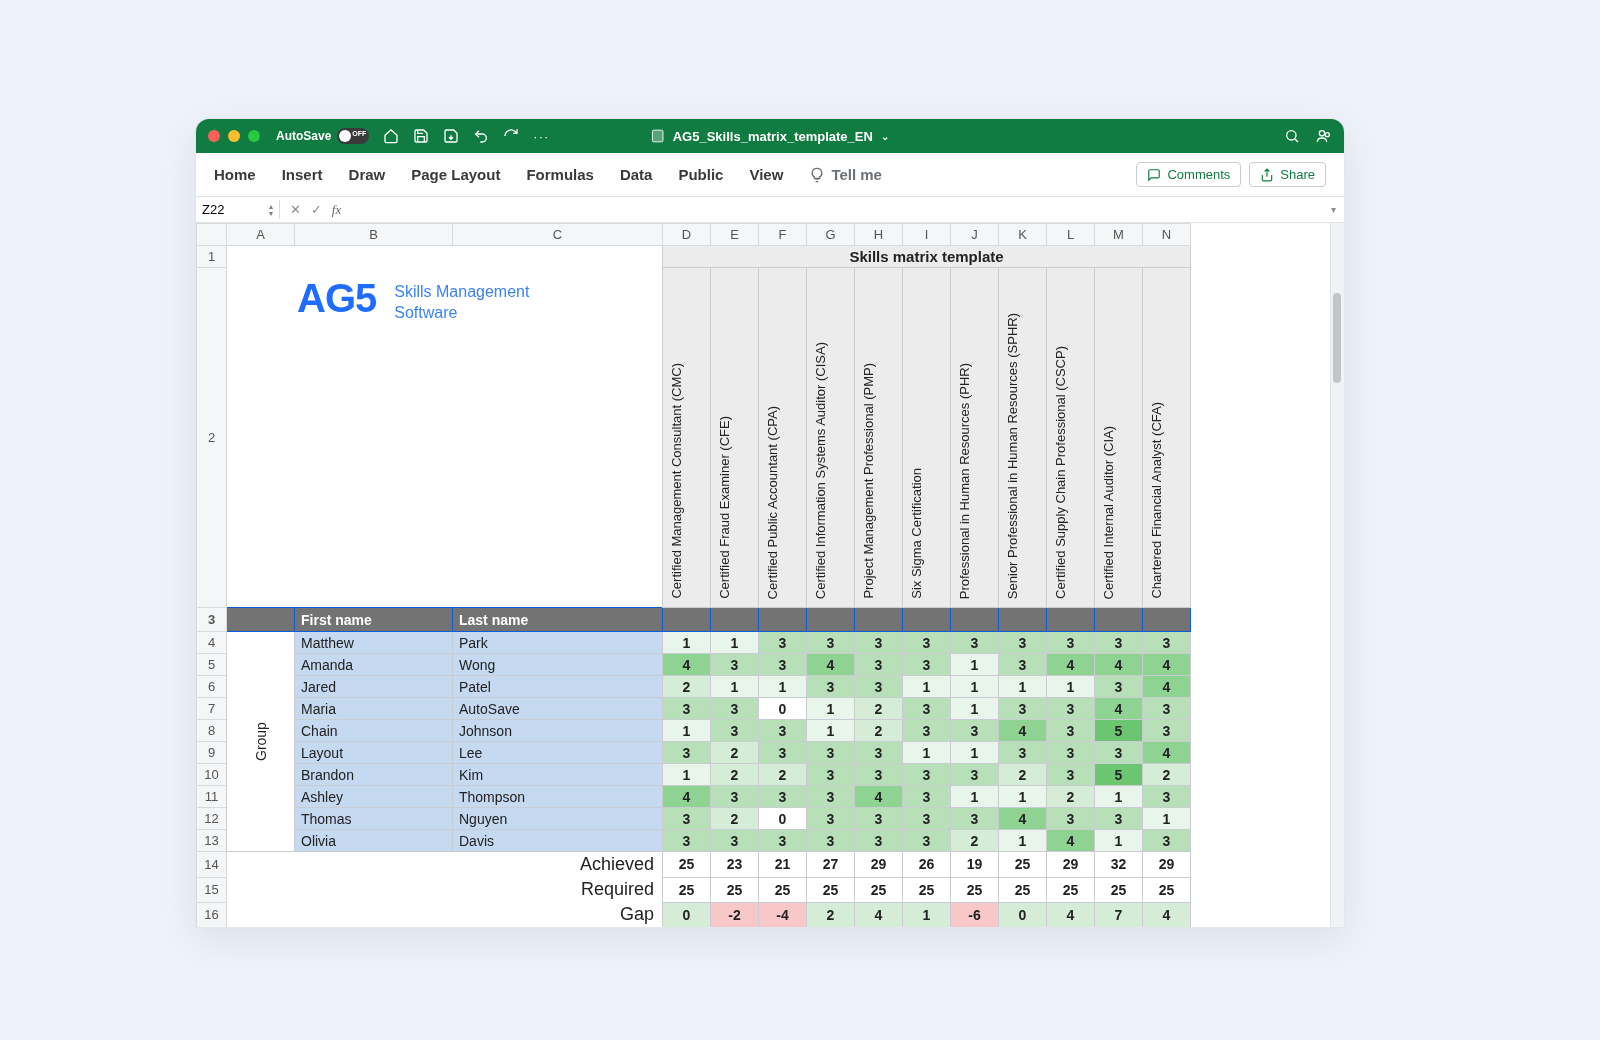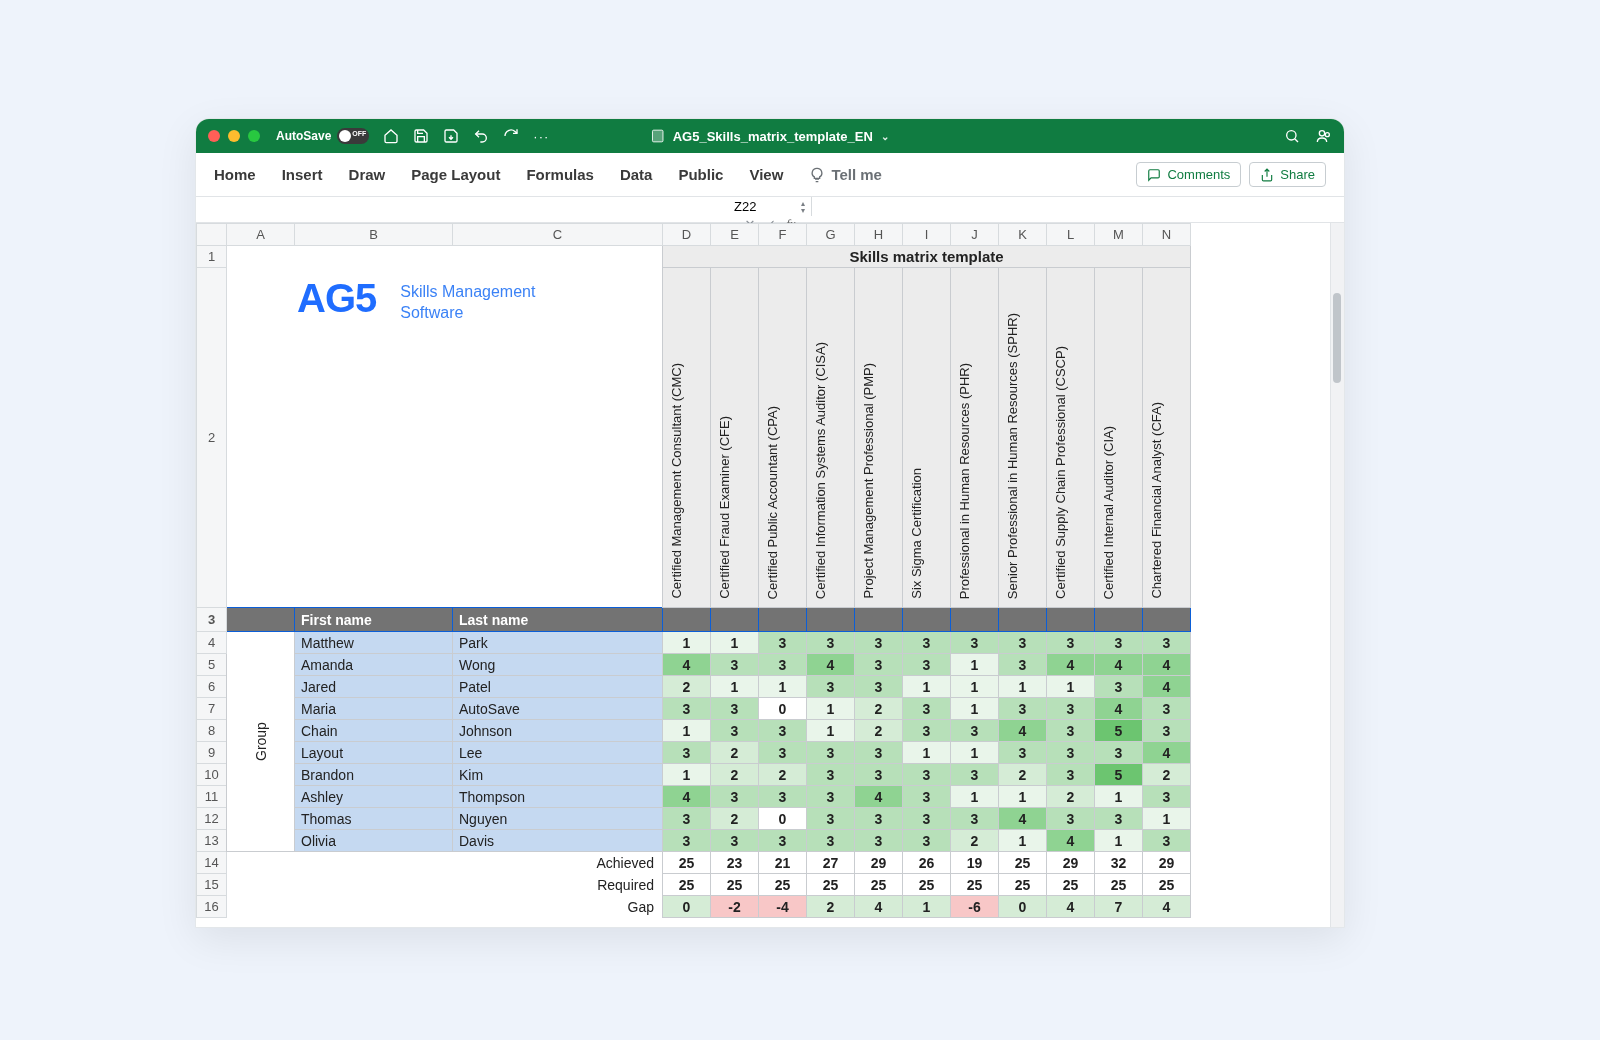--- a/index.html
+++ b/index.html
@@ -68,21 +68,21 @@
   .ribbon .tab.home { font-weight: 700; }
   .ribbon-right { margin-left:auto; display:flex; gap:8px;}
   .btn-outline {
     border:1px solid #c7cdd1; border-radius:4px; padding:4px 10px;
     font-size:13px; color:#107c41; display:flex; align-items:center; gap:6px;
     background:#fff;
   }
   .bulb { display:inline-flex; width:16px; height:16px;}
   .formula {
     display:flex; align-items:center; border-bottom:1px solid #e1e4e7;
-    height:26px; font-size:13px;flex-direction:column;
+    height:26px; font-size:13px;
   }
   .name-box {
     width:84px; border-right:1px solid #d7dbde; padding:2px 6px;
     display:flex; align-items:center; justify-content:space-between;
   }
   .steppers { display:flex; flex-direction:column; font-size:8px; line-height:7px; color:#7a7f85;}
   .fx-ctrl { display:flex; align-items:center; gap:10px; padding:0 10px; color:#8a9097;}
   .fx-ctrl .fx { font-style:italic; font-family: "Times New Roman", serif; color:#666;}
   .formula-drop { margin-left:auto; padding-right:8px; color:#8a9097; font-size:10px;}
   .grid-wrap { position:relative; overflow:hidden; height: calc(100% - 34px - 42px - 26px);}
@@ -96,36 +96,36 @@
     width:30px; font-size:13px; color:#555;
   }
   td { border:1px solid #c9ccd0; padding: 2px 6px; height:22px; }
   .vertical-th {
     writing-mode: vertical-rl; transform: rotate(180deg);
     white-space: nowrap; font-size:13px; color:#222; padding: 6px 0;
     text-align:left;
   }
   .skill-hdr-cell { background:#ececec; border:1px solid #c9ccd0; vertical-align:bottom; height:340px; width:48px;}
   .branding { border:none !important; background:#fff; vertical-align:top; padding:30px 0 0 70px;}
-  .logo-row {display:flex; align-items:flex-start; gap:24px;}
+  .logo-row {display:flex; align-items:flex-start; gap:18px;}
   .logo { font-weight:900; font-size:40px; color:#1f6dff; letter-spacing:-1px;}
   .logo-sub { font-size:16px; color:#3b82f6; line-height:1.3; padding-top:6px;}
   .title-bar-cell { background:#ececec; text-align:center; font-weight:600; font-size:15px;}
   .blue-row td { background:#737373; color:#fff; font-weight:700; border-color:#0b5ed7; height:24px;}
   .blue-row .rowhdr { background:#f5f6f7; color:#555; border-color:#d7dbde;}
   .name-col { background:#c5d9f1; width:158px; }
   .group-cell { writing-mode: vertical-rl; transform: rotate(180deg); text-align:center; font-size:14px; background:#fff; width:68px;}
   .val { text-align:center; font-weight:600; width:48px;}
   .lv0 { background:#ffffff;}
   .lv1 { background:#e9f5ea;}
   .lv2 { background:#d5ecd6;}
   .lv3 { background:#b7e0b9;}
   .lv4 { background:#8fd392;}
   .lv5 { background:#6cc570;}
-  .summary-label { text-align:right; padding-right:8px; font-size:14px;}
+  .summary-label { text-align:right; padding-right:8px; font-size:18px;}
   .gap-pos { background:#d5ecd6;}
   .gap-zero { background:#d5ecd6;}
   .gap-neg { background:#f8c7c7;}
   .scroll-stub {
     position:absolute; right:0; top:0; width:14px; height:100%;
     background:#f1f2f4; border-left:1px solid #e1e4e7;
   }
   .scroll-thumb {
     position:absolute; right:3px; top:70px; width:8px; height:90px;
     background:#c0c5ca; border-radius:4px;

